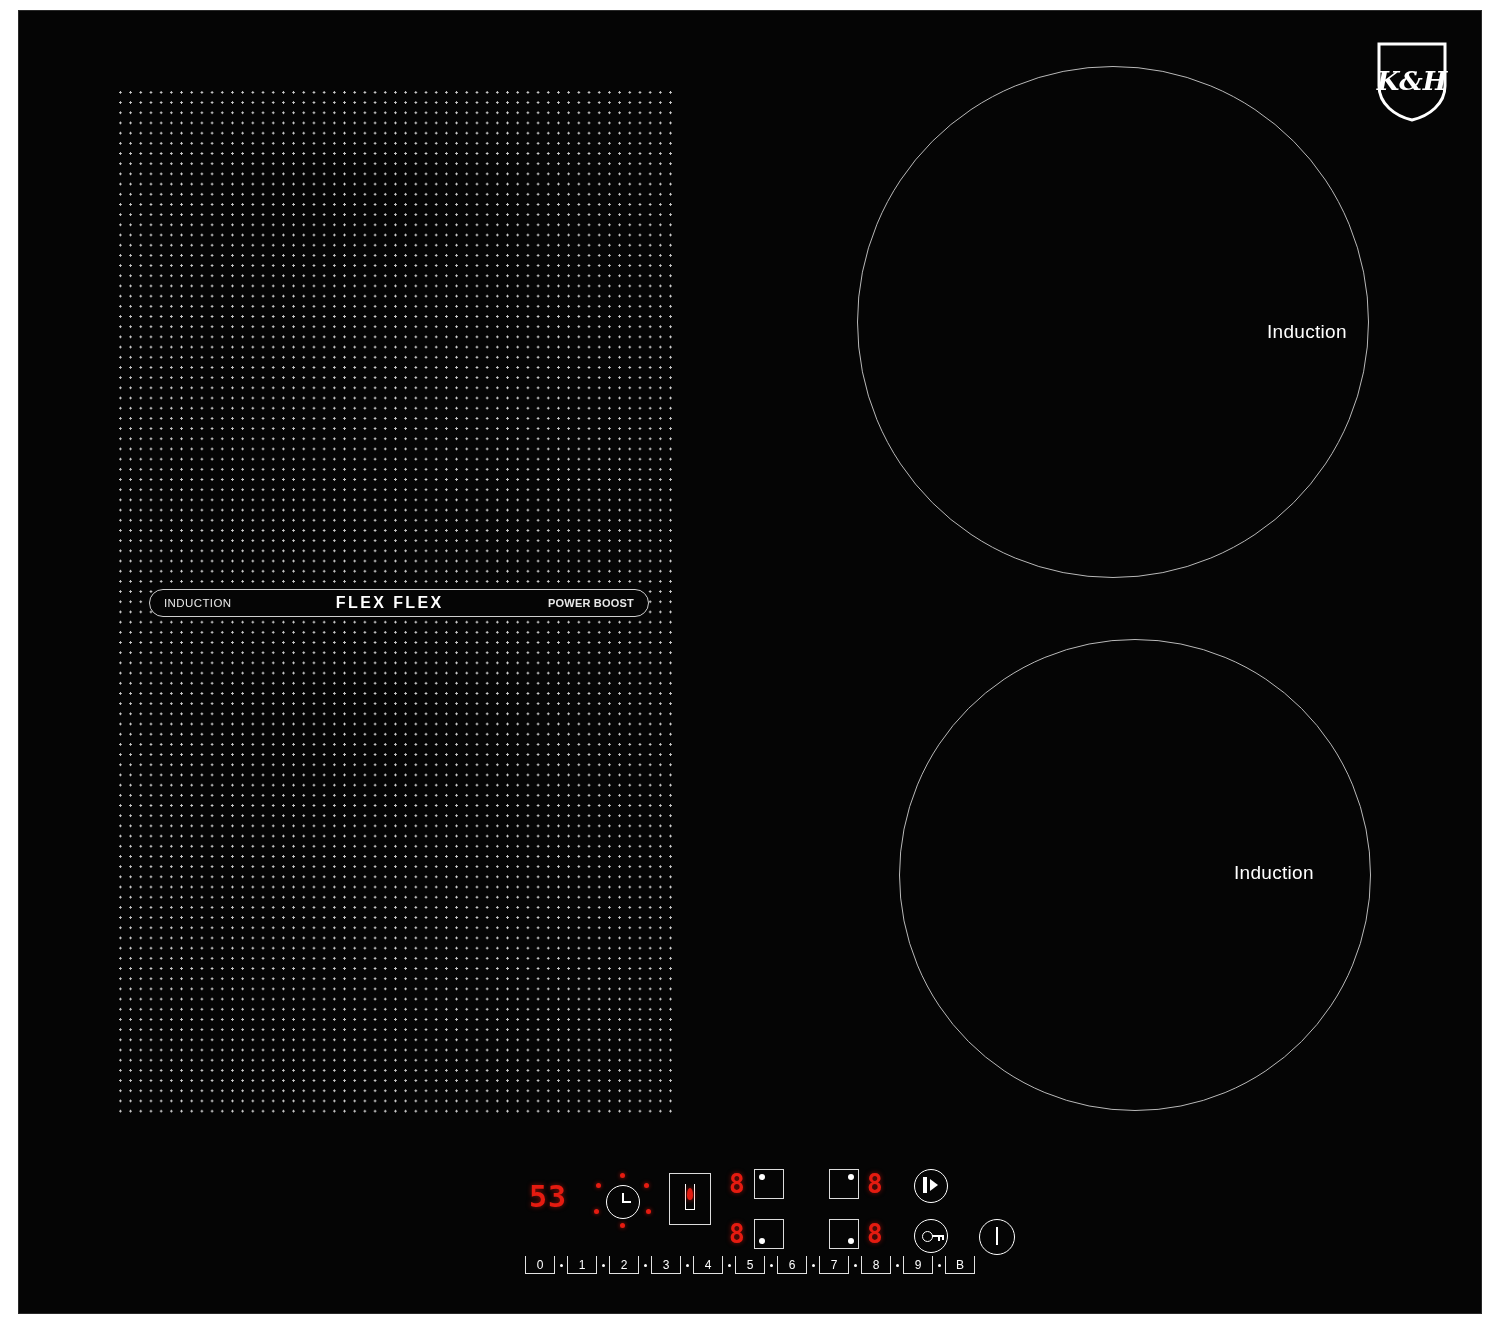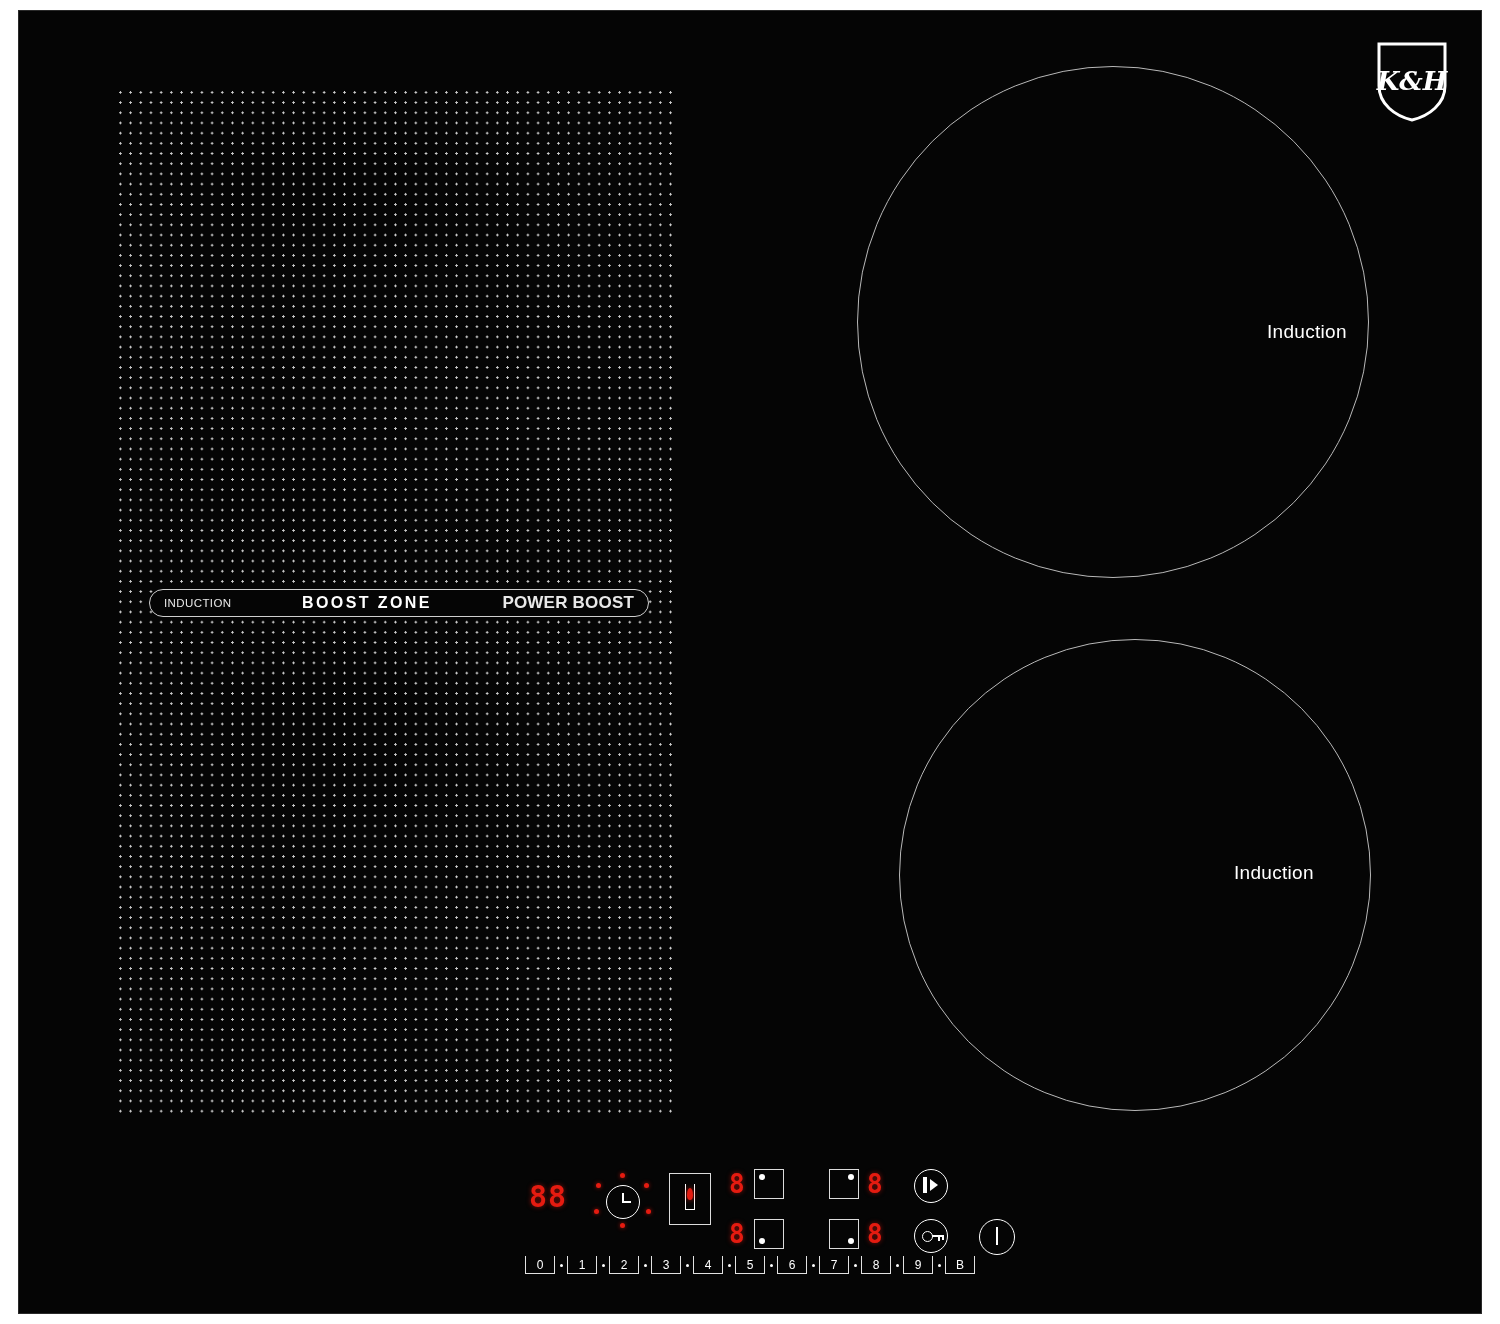--- a/index.html
+++ b/index.html
@@ -59,21 +59,21 @@
   }
   #flex-zone-label .title {
     color: #ffffff;
     font-size: 16px;
     font-weight: bold;
     letter-spacing: 2.4px;
     white-space: nowrap;
   }
   #flex-zone-label .boost {
     font-weight: bold;
-    font-size: 17px;
+    font-size: 11px;
     letter-spacing: 0.2px;
   }
   
   .zone-circle {
     position: absolute;
     border: 1px solid #b9b9b9;
     border-radius: 50%;
     background: #050505;
   }
   #zone-top-right {
@@ -355,40 +355,40 @@
 </style>
 </head>
 <body>
 
 <div id="hob">
 
   <div id="flex-zone"></div>
 
   <div id="flex-zone-label">
     <span class="small">INDUCTION</span>
-    <span class="title">BOOST ZONE</span>
+    <span class="title">FLEX FLEX</span>
     <span class="small boost">POWER BOOST</span>
   </div>
 
   <div class="zone-circle" id="zone-top-right"></div>
   <div class="zone-label" id="zone-top-right-label">Induction</div>
 
   <div class="zone-circle" id="zone-bottom-right"></div>
   <div class="zone-label" id="zone-bottom-right-label">Induction</div>
 
   <div id="brand-shield">
     <svg width="74" height="84" viewBox="0 0 74 84">
       <path d="M4 4 H70 V46 C70 64 54 76 37 80 C20 76 4 64 4 46 Z" fill="none" stroke="#ffffff" stroke-width="3"></path>
       <text x="37" y="50" text-anchor="middle" fill="#ffffff" font-family="DejaVu Serif, serif" font-style="italic" font-size="26" font-weight="bold">K&amp;H</text>
     </svg>
   </div>
 
   <div id="control-panel">
 
-    <div class="seg" id="timer-display">88</div>
+    <div class="seg" id="timer-display">53</div>
 
     <div id="timer-knob">
       <span class="dot" style="left:26px; top:0px;"></span>
       <span class="dot" style="left:50px; top:10px;"></span>
       <span class="dot" style="left:52px; top:36px;"></span>
       <span class="dot" style="left:2px; top:10px;"></span>
       <span class="dot" style="left:0px; top:36px;"></span>
       <span class="dot" style="left:26px; top:50px;"></span>
       <div id="clock-icon"></div>
     </div>

